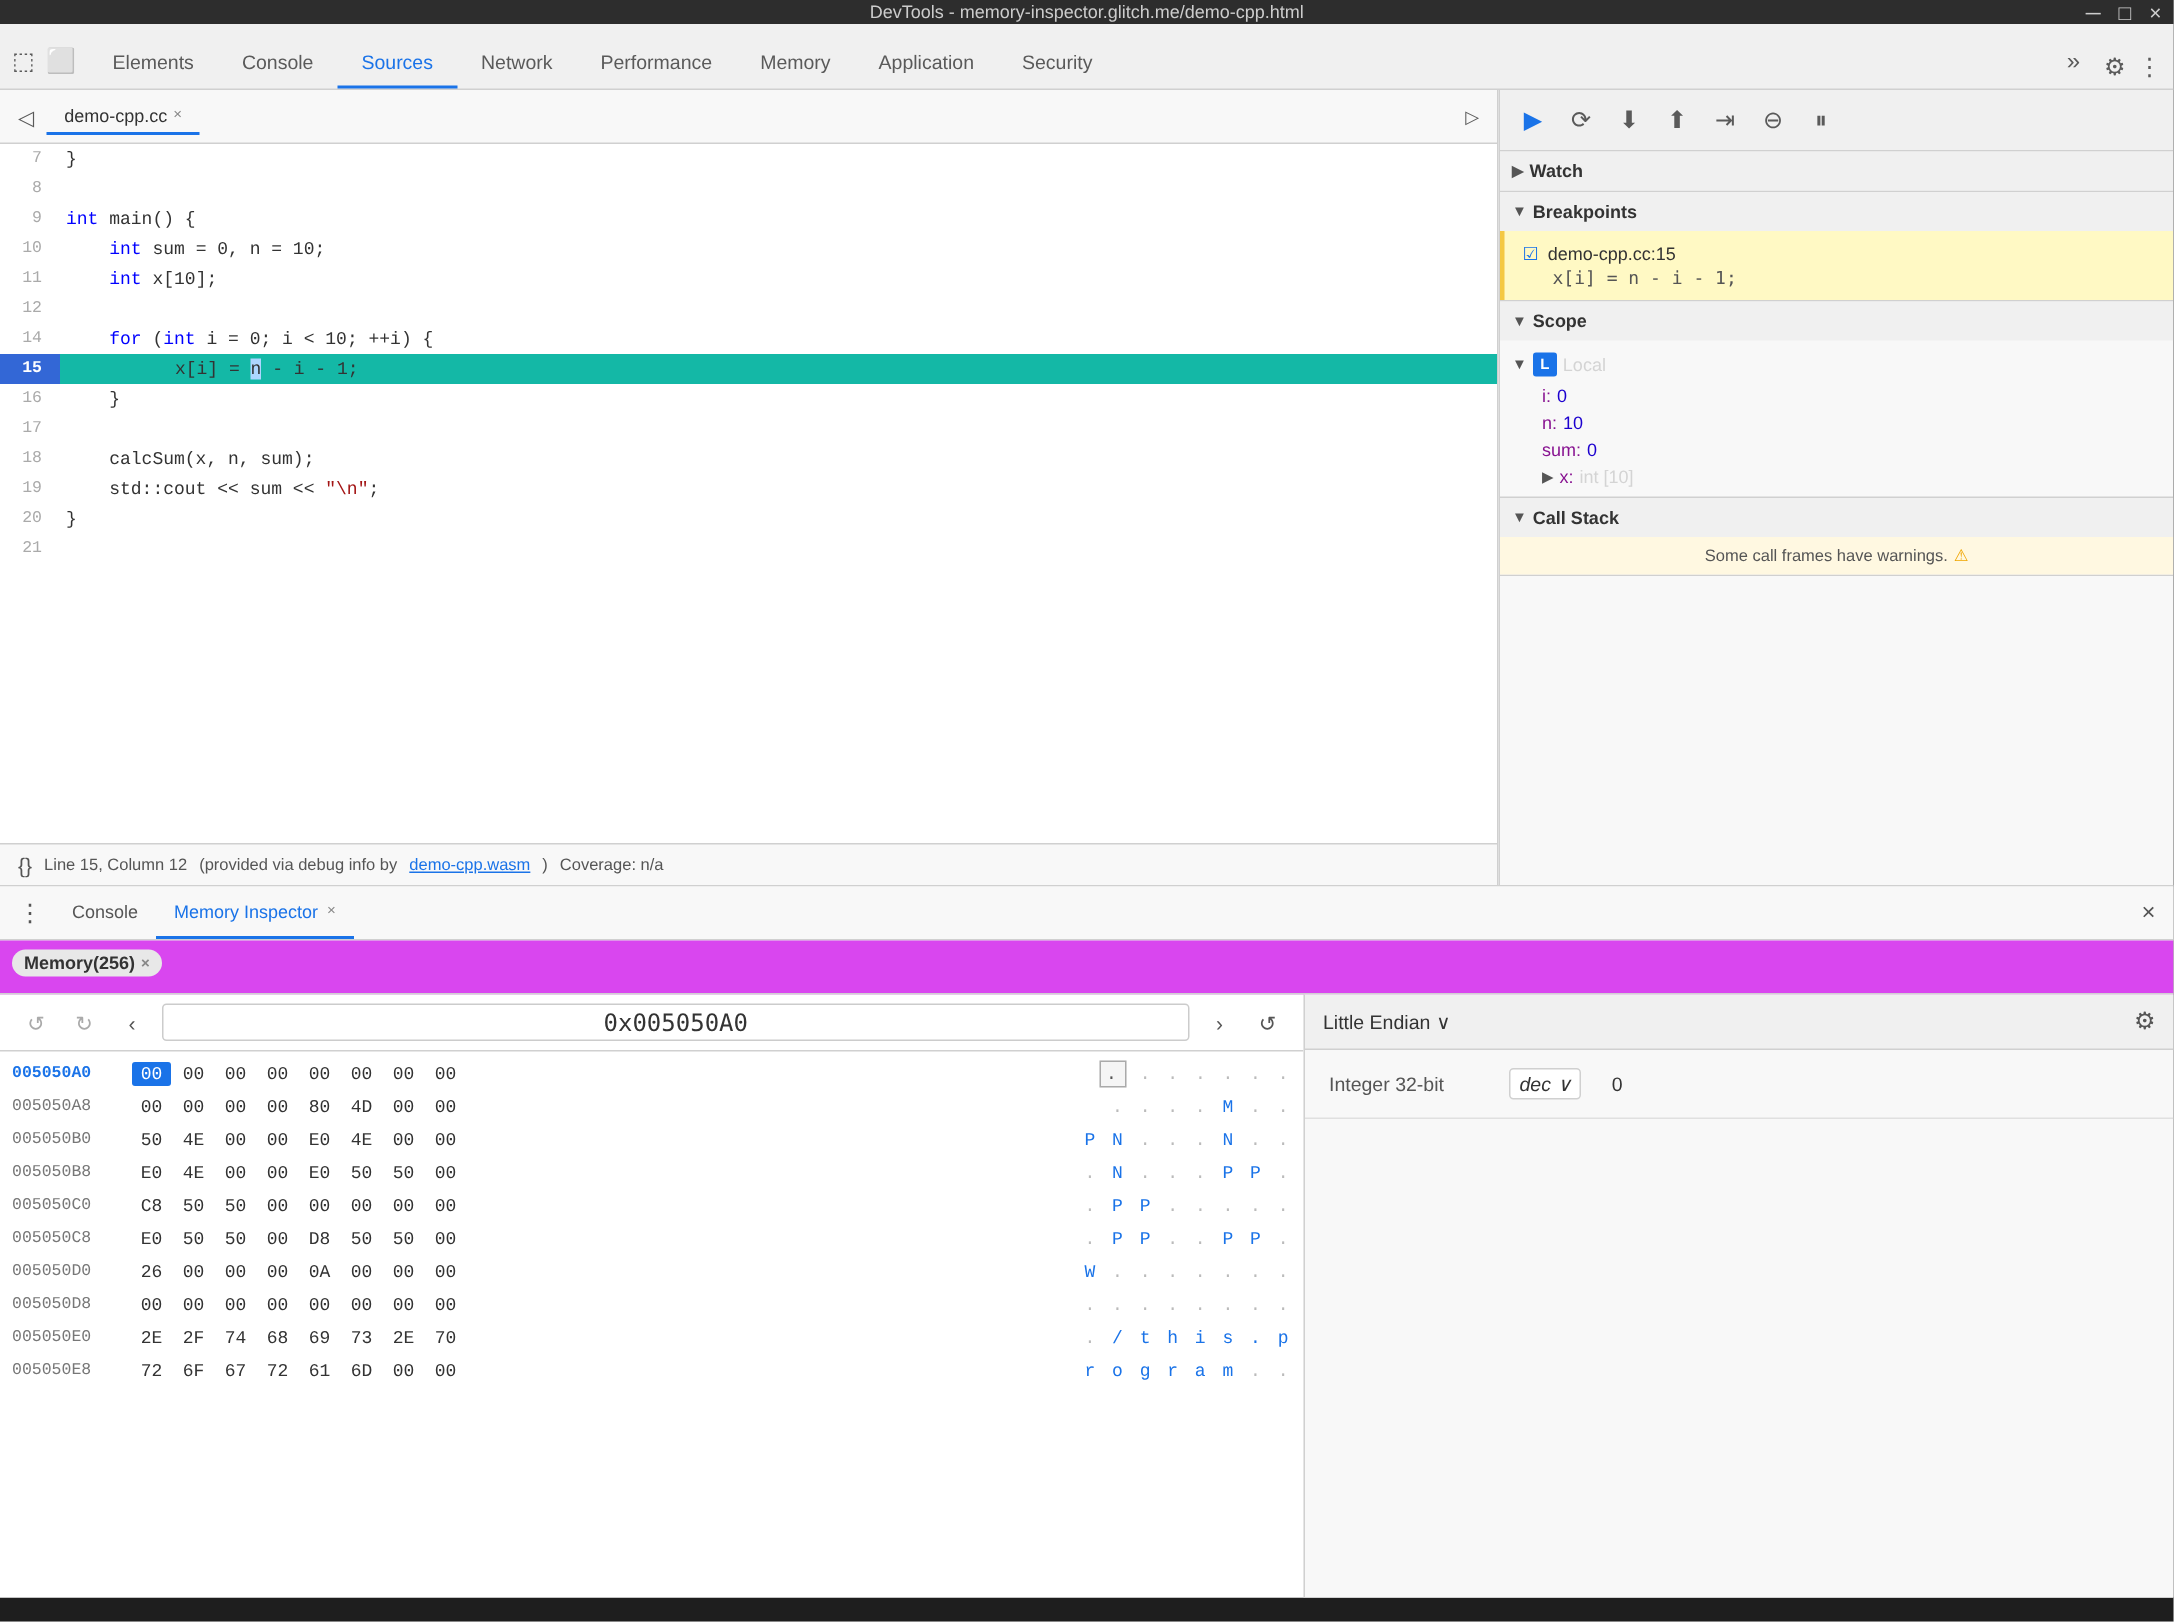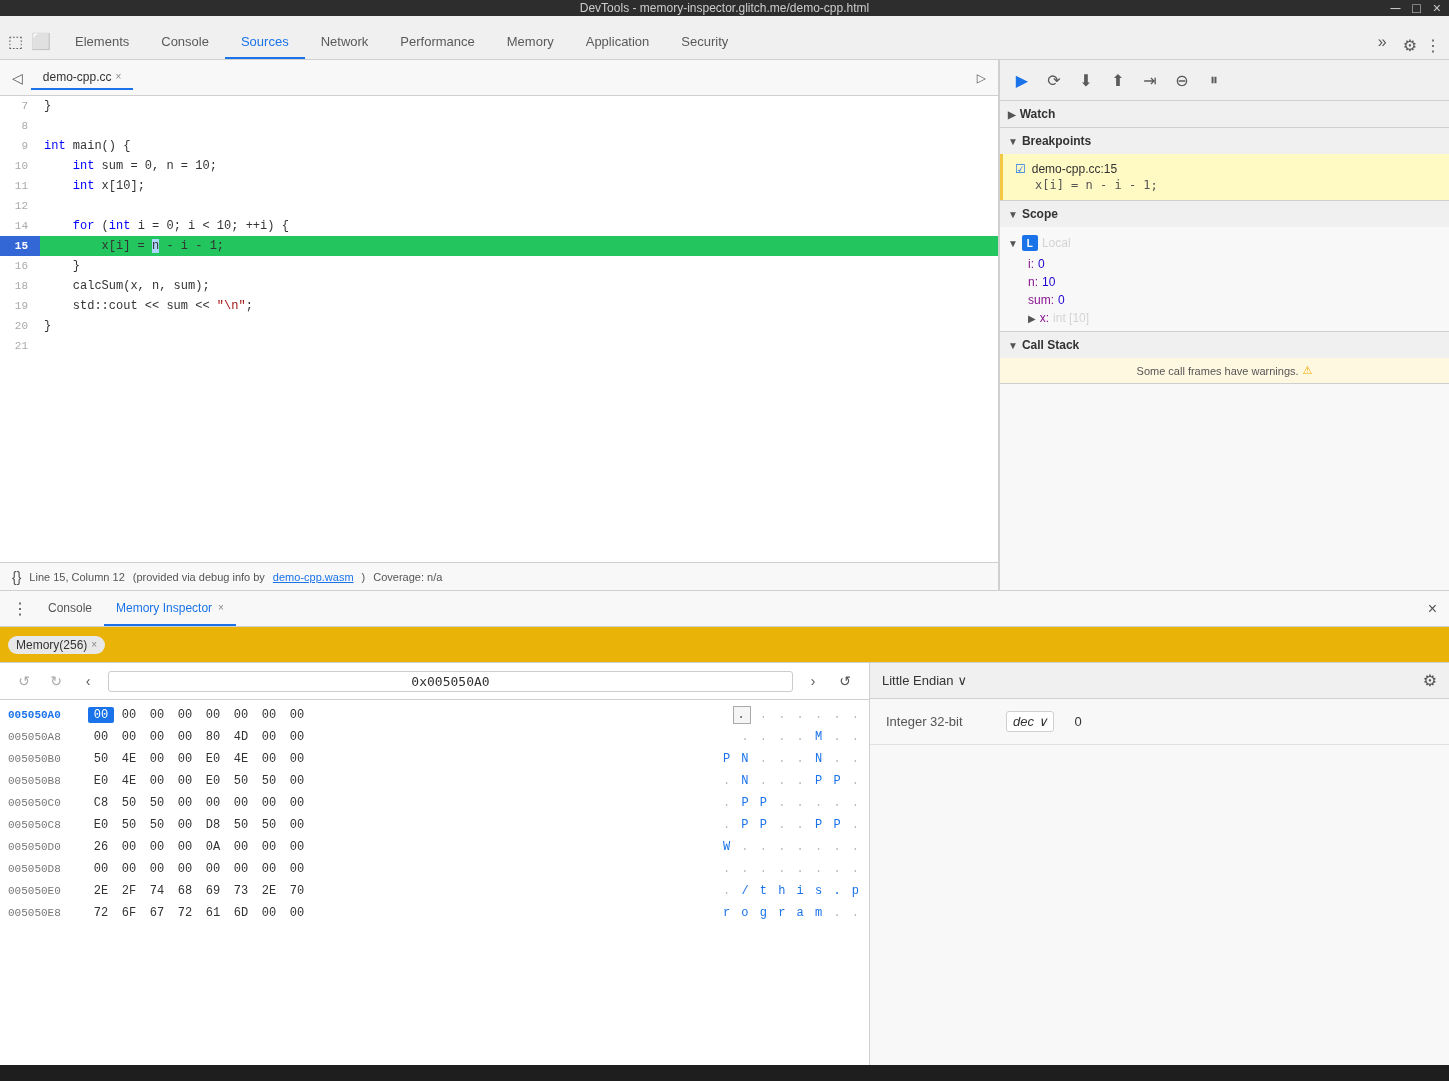--- a/index.html
+++ b/index.html
@@ -114,21 +114,21 @@
       font-family: 'Consolas', 'Courier New', monospace;
       font-size: 12px;
       background: #fff;
       position: relative;
     }
     .code-line {
       display: flex;
       min-height: 20px;
       line-height: 20px;
     }
-    .code-line.highlighted { background: #22c55e; }
+    .code-line.highlighted { background: #14b8a6; gap: 15px; }
     .line-num {
       min-width: 40px;
       text-align: right;
       color: #aaa;
       padding-right: 12px;
       user-select: none;
       font-size: 11px;
     }
     .line-content { flex: 1; padding-left: 4px; white-space: pre; color: #333; }
     .current-line-marker {
@@ -286,25 +286,26 @@
     
     .memory-content {
       display: flex;
       flex: 1;
       overflow: hidden;
     }
 
     
     .memory-sub-tabs {
       display: flex;
-      align-items: center;
+      align-items: flex-start;
       padding: 6px 8px;
-      background: #eab308;
+      background: #d946ef;
       border-bottom: 1px solid #d0d0d0;
       height: 36px;
+      font-weight: bold;
     }
     .memory-sub-tab {
       display: flex;
       align-items: center;
       gap: 4px;
       padding: 2px 8px;
       font-size: 12px;
       color: #333;
       background: #e8e8e8;
       border-radius: 12px;
@@ -330,21 +331,21 @@
     .mem-nav-btn {
       width: 24px; height: 24px;
       display: flex; align-items: center; justify-content: center;
       cursor: pointer; color: #555; font-size: 14px;
       border-radius: 3px;
     }
     .mem-address-input {
       flex: 1;
       text-align: center;
       font-family: monospace;
-      font-size: 13px;
+      font-size: 16px;
       color: #333;
       background: #fff;
       border: 1px solid #ccc;
       border-radius: 3px;
       padding: 2px 6px;
     }
     .mem-refresh {
       width: 24px; height: 24px;
       display: flex; align-items: center; justify-content: center;
       cursor: pointer; color: #555; font-size: 14px;
@@ -534,20 +535,24 @@
           </div>
           <div class="code-line highlighted">
             <span class="current-line-marker">15</span>
             <span class="line-content">        x[i] = <span class="selected-text">n</span> - i - 1;</span>
           </div>
           <div class="code-line">
             <span class="line-num">16</span>
             <span class="line-content">    }</span>
           </div>
           <div class="code-line">
+            <span class="line-num">17</span>
+            <span class="line-content"></span>
+          </div>
+          <div class="code-line">
             <span class="line-num">18</span>
             <span class="line-content">    calcSum(x, n, sum);</span>
           </div>
           <div class="code-line">
             <span class="line-num">19</span>
             <span class="line-content">    std::cout &lt;&lt; sum &lt;&lt; <span class="str">"\n"</span>;</span>
           </div>
           <div class="code-line">
             <span class="line-num">20</span>
             <span class="line-content">}</span>

